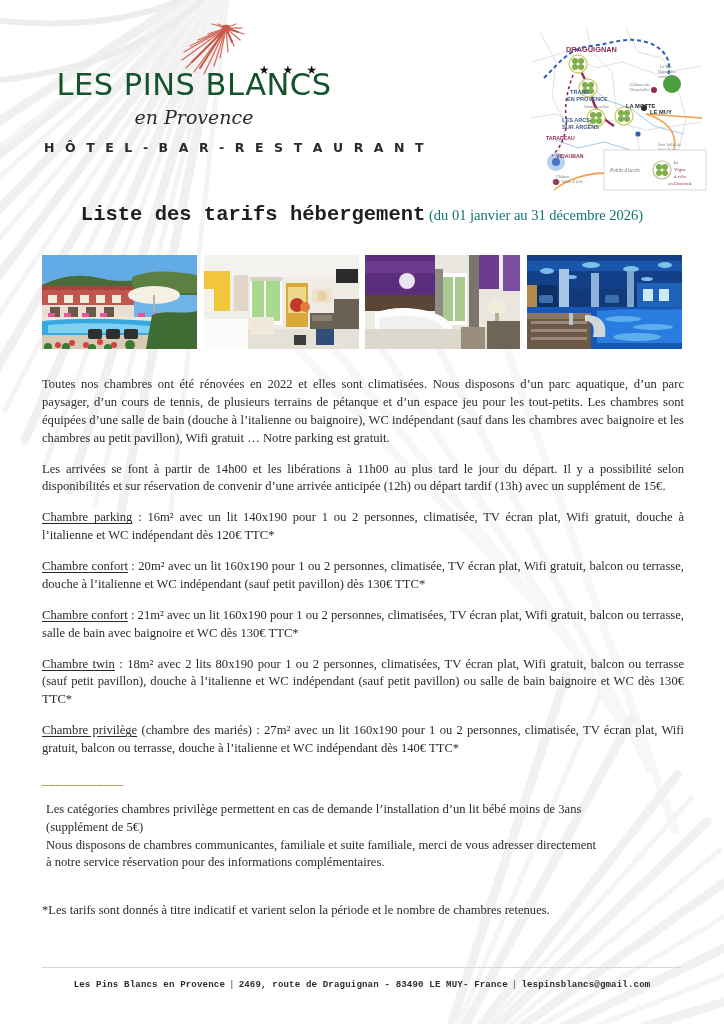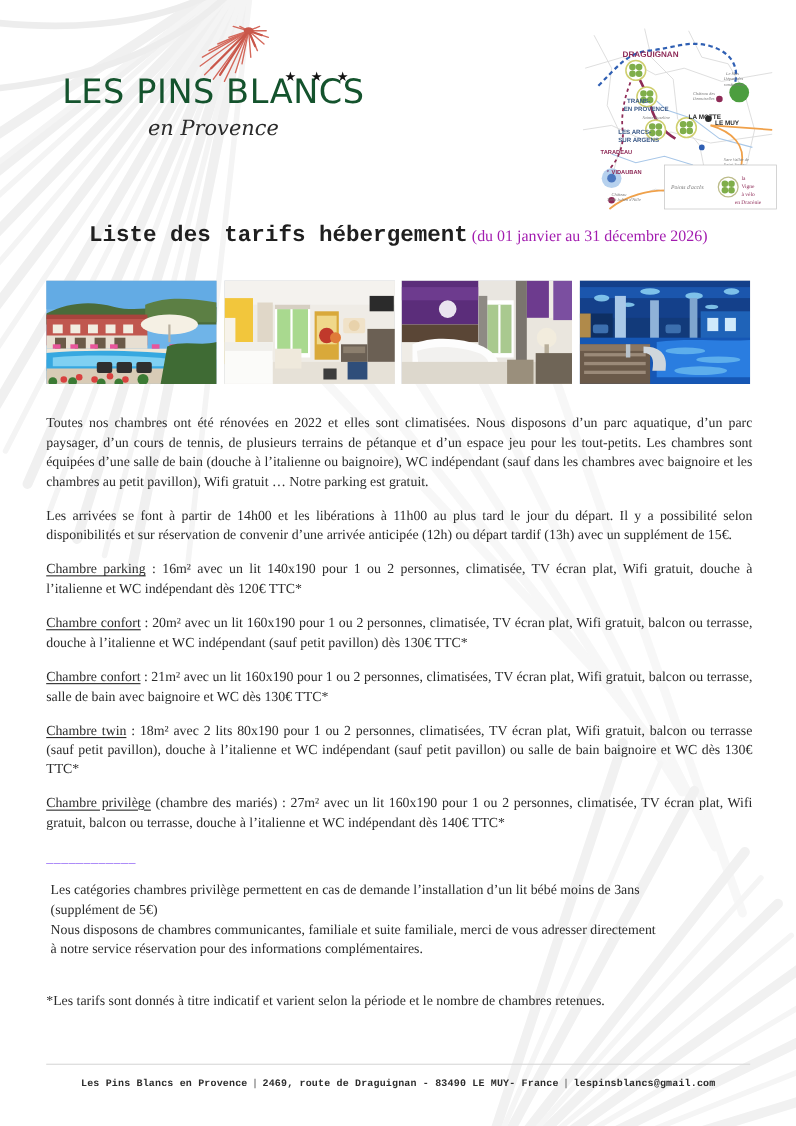--- a/index.html
+++ b/index.html
@@ -103,21 +103,21 @@
   }
   .doc-title .main {
     font-family: Liberation Mono, monospace;
     font-weight: bold;
     font-size: 20.5px;
     color: #1f1f1f;
   }
   .doc-title .sub {
     font-family: "Liberation Serif", serif;
     font-size: 14.5px;
-    color: #a21caf;
+    color: #0f766e;
   }
 
   
   .photos {
     position: absolute;
     top: 255px;
     left: 42px;
     width: 640px;
     height: 94px;
     display: flex;
@@ -148,21 +148,21 @@
   .room { margin: 0 0 13px 0; }
   .room u {
     text-decoration: underline;
     text-underline-offset: 2px;
   }
   .sep-dashes {
     margin: 14px 0 11px 0;
     font-family: "Liberation Serif", serif;
     font-size: 12.6px;
     letter-spacing: .5px;
-    color: #8b5cf6;
+    color: #a16207;
   }
   .notes { margin: 4px; text-align: left; }
   .notes .nline { display: block; }
   .footnote {
     margin-top: 30px;
     text-align: left;
   }
 
   
   .footer-rule {
@@ -279,20 +279,21 @@
             <path d="M52 6 L26 46"></path>
             <path d="M52 6 L64 10"></path>
           <path d="M52 6 L58 20"></path>
         </g>
         <ellipse cx="52" cy="6" rx="4.5" ry="3.2" fill="#c9574a"></ellipse>
       </svg>
 
       <div class="stars">★ ★ ★</div>
       <div class="logo-name">LES PINS BLANCS</div>
       <div class="logo-sub">en Provence</div>
+      <div class="logo-tag">H Ô T E L - B A R - R E S T A U R A N T</div>
     </div>
 
     <div class="map-box">
       <svg viewBox="0 0 182 170" width="182" height="170">
         <rect x="0" y="0" width="182" height="170" fill="#ffffff"></rect>
 
         <g stroke="#d9d9d9" stroke-width=".8" fill="none">
           <path d="M6 40 L40 30 L70 46 L96 40 L130 52 L176 44"></path>
           <path d="M14 10 L30 40 L26 74 L40 104 L30 140"></path>
           <path d="M60 4 L66 30 L86 50 L90 86 L110 110 L118 150"></path>

